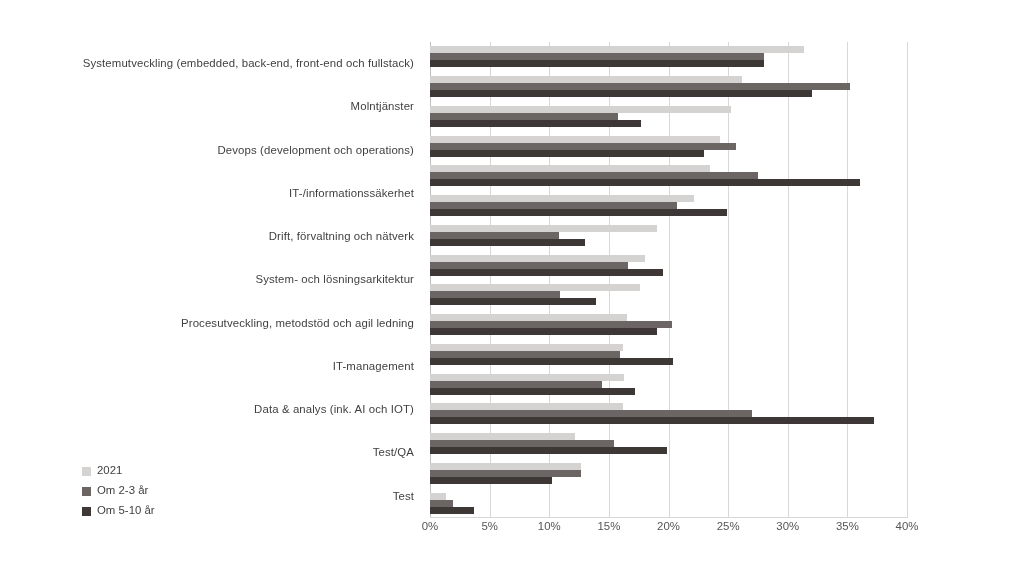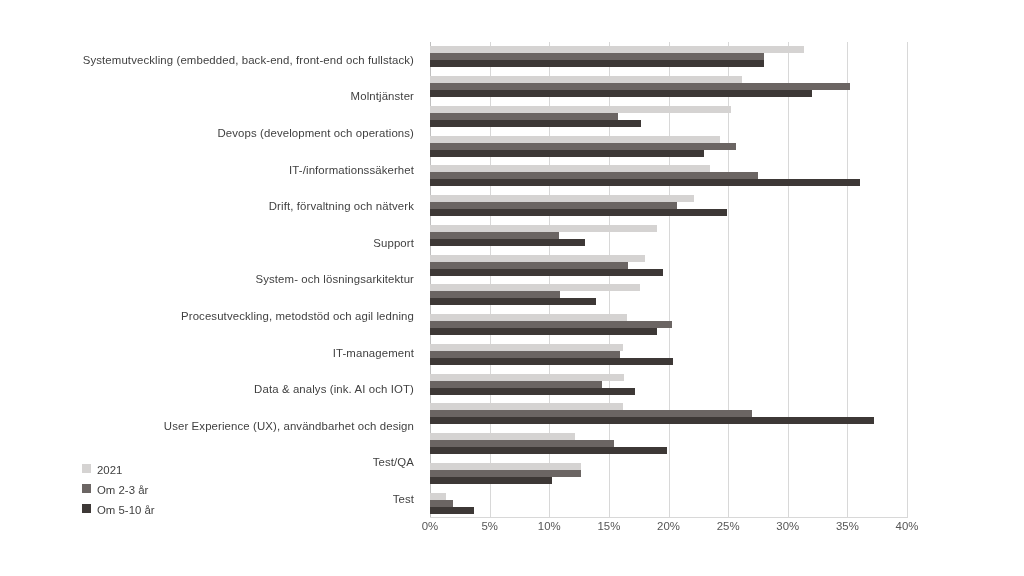--- a/index.html
+++ b/index.html
@@ -123,21 +123,21 @@
   .legend {
     position: absolute;
     left: 82px;
     top: 464px;
     display: flex;
     flex-direction: column;
     gap: 8px;
   }
   .legend-item {
     display: flex;
-    align-items: flex-start;
+    align-items: flex-end;
     gap: 6px;
     font-size: 11.4px;
     color: #3f3f3f;
     white-space: nowrap;
   }
   .legend-swatch {
     width: 9px;
     height: 9px;
     display: inline-block;
     flex: 0 0 auto;
@@ -147,26 +147,24 @@
 <body>
 
 <div id="chart-root">
 
   <div class="cat-labels">
       <div class="cat-label">Systemutveckling (embedded, back-end, front-end och fullstack)</div>
       <div class="cat-label">Molntjänster</div>
       <div class="cat-label">Devops (development och operations)</div>
       <div class="cat-label">IT-/informationssäkerhet</div>
       <div class="cat-label">Drift, förvaltning och nätverk</div>
-      <div class="cat-label">Support</div>
       <div class="cat-label">System- och lösningsarkitektur</div>
       <div class="cat-label">Procesutveckling, metodstöd och agil ledning</div>
       <div class="cat-label">IT-management</div>
       <div class="cat-label">Data &amp; analys (ink. AI och IOT)</div>
-      <div class="cat-label">User Experience (UX), användbarhet och design</div>
       <div class="cat-label">Test/QA</div>
       <div class="cat-label">Test</div>
     </div>
 
   <div class="plot">
     <div class="gridlines">
         <div class="gridline axis-zero" style="left: 0%;"></div>
         <div class="gridline" style="left: 12.5%;"></div>
         <div class="gridline" style="left: 25%;"></div>
         <div class="gridline" style="left: 37.5%;"></div>

